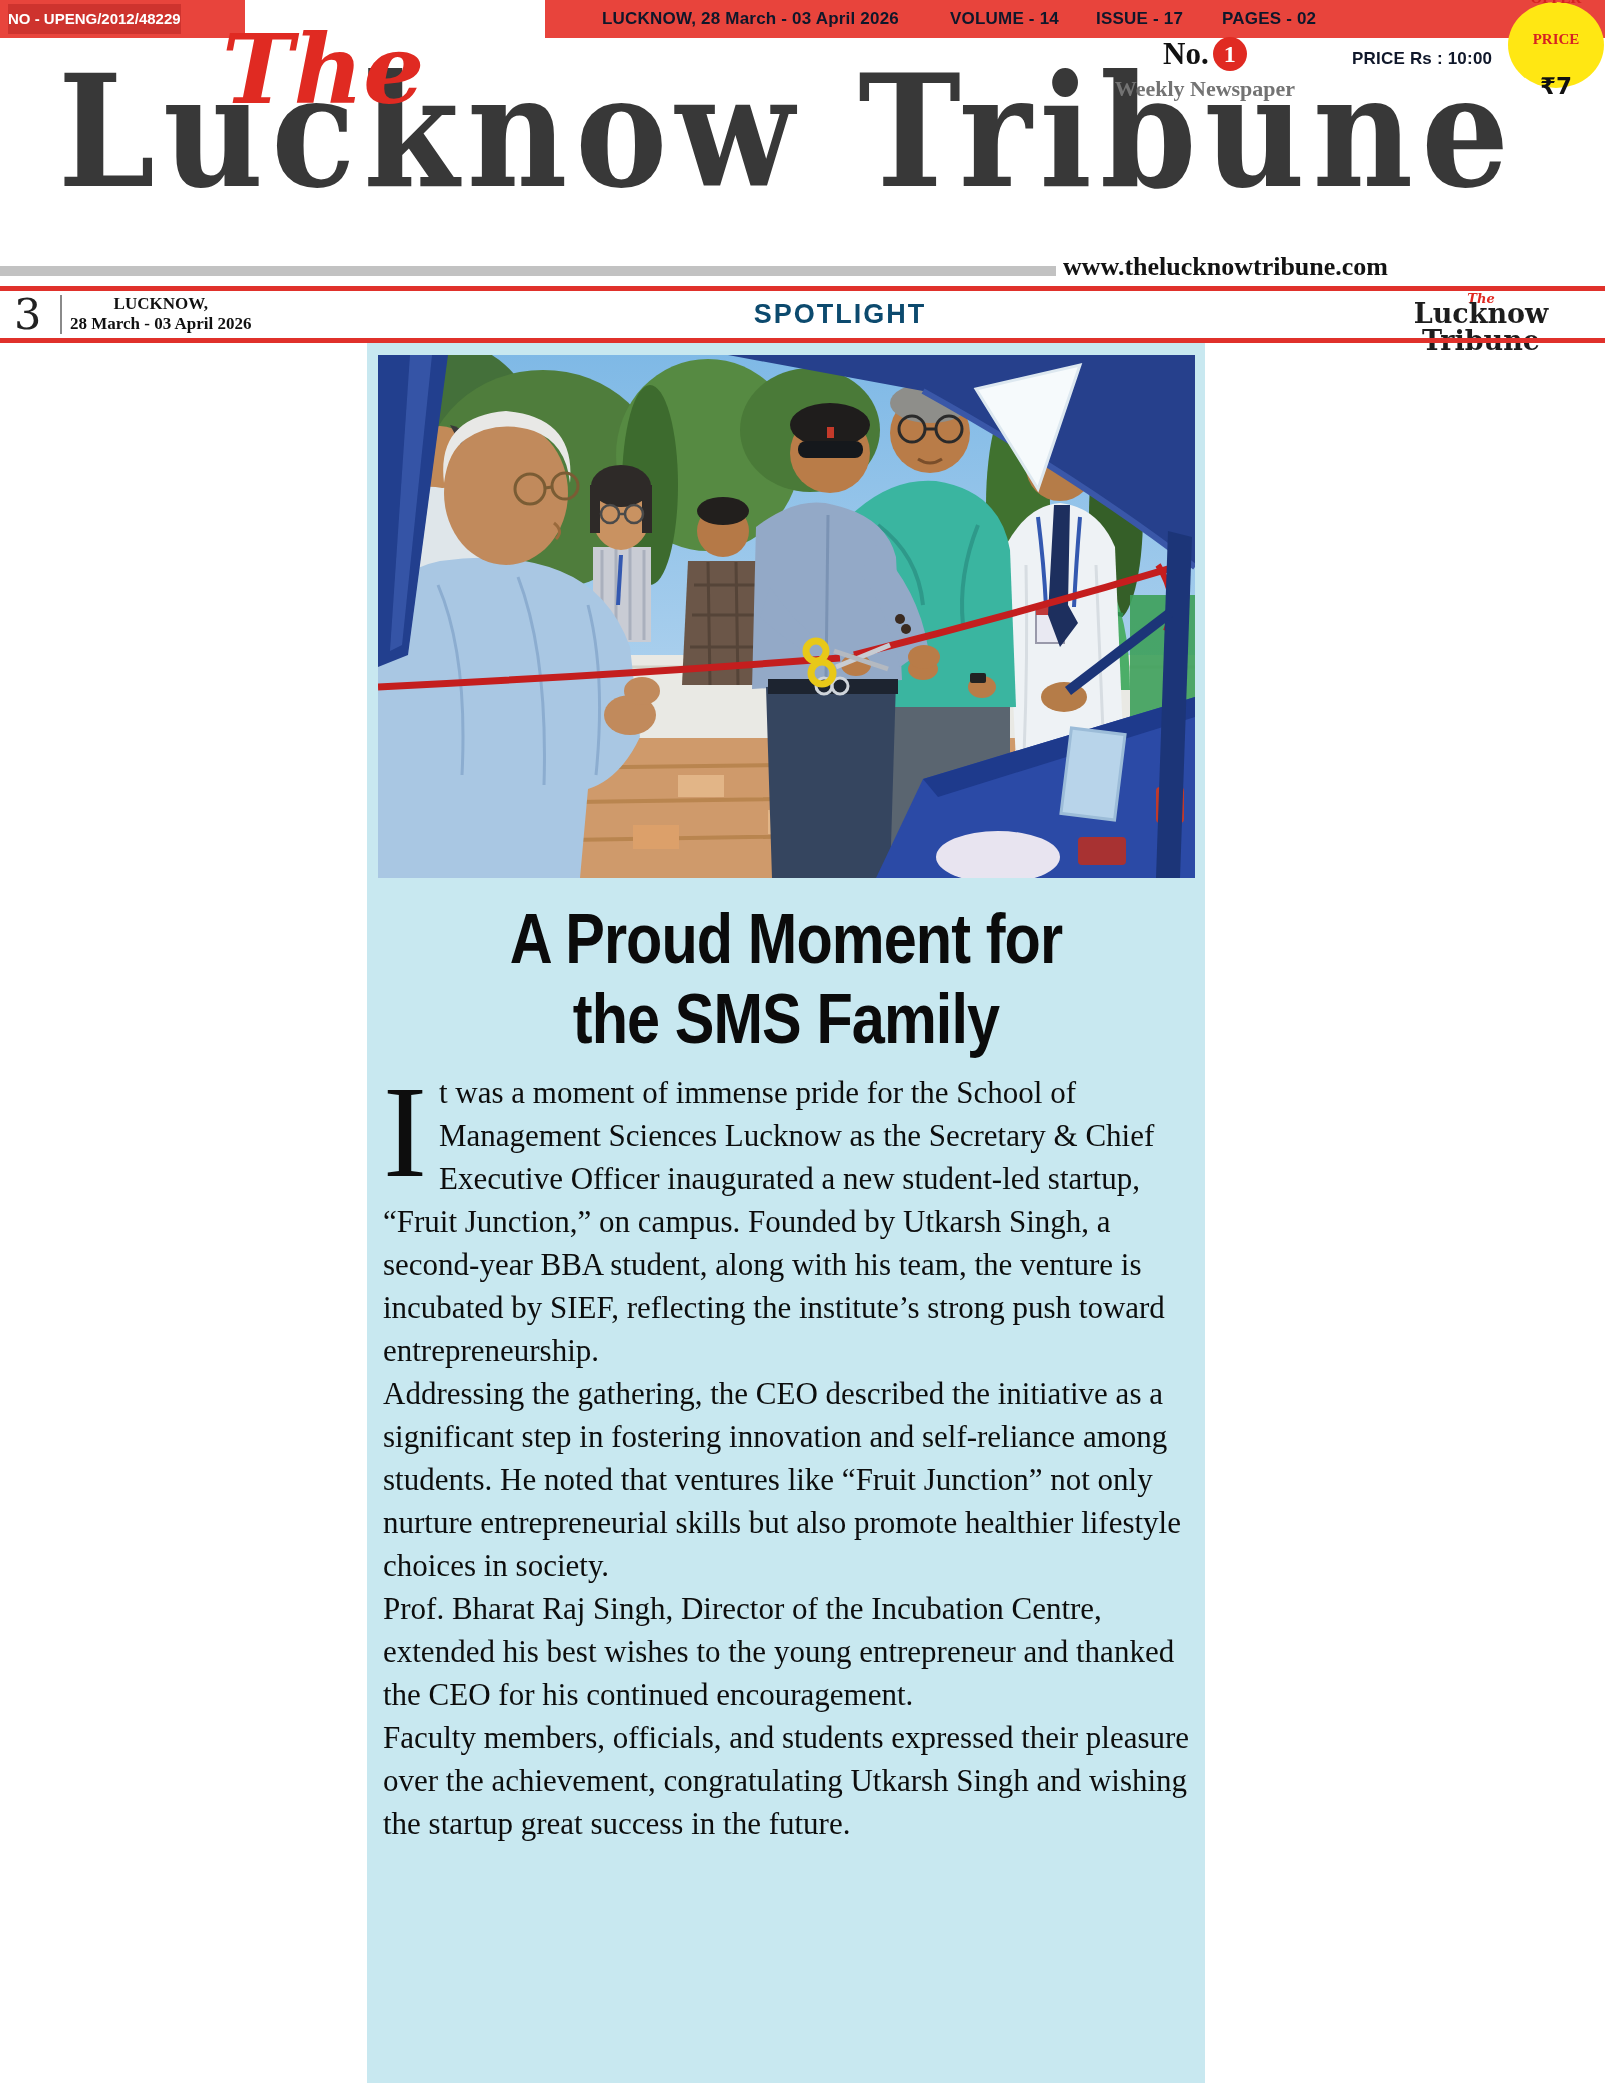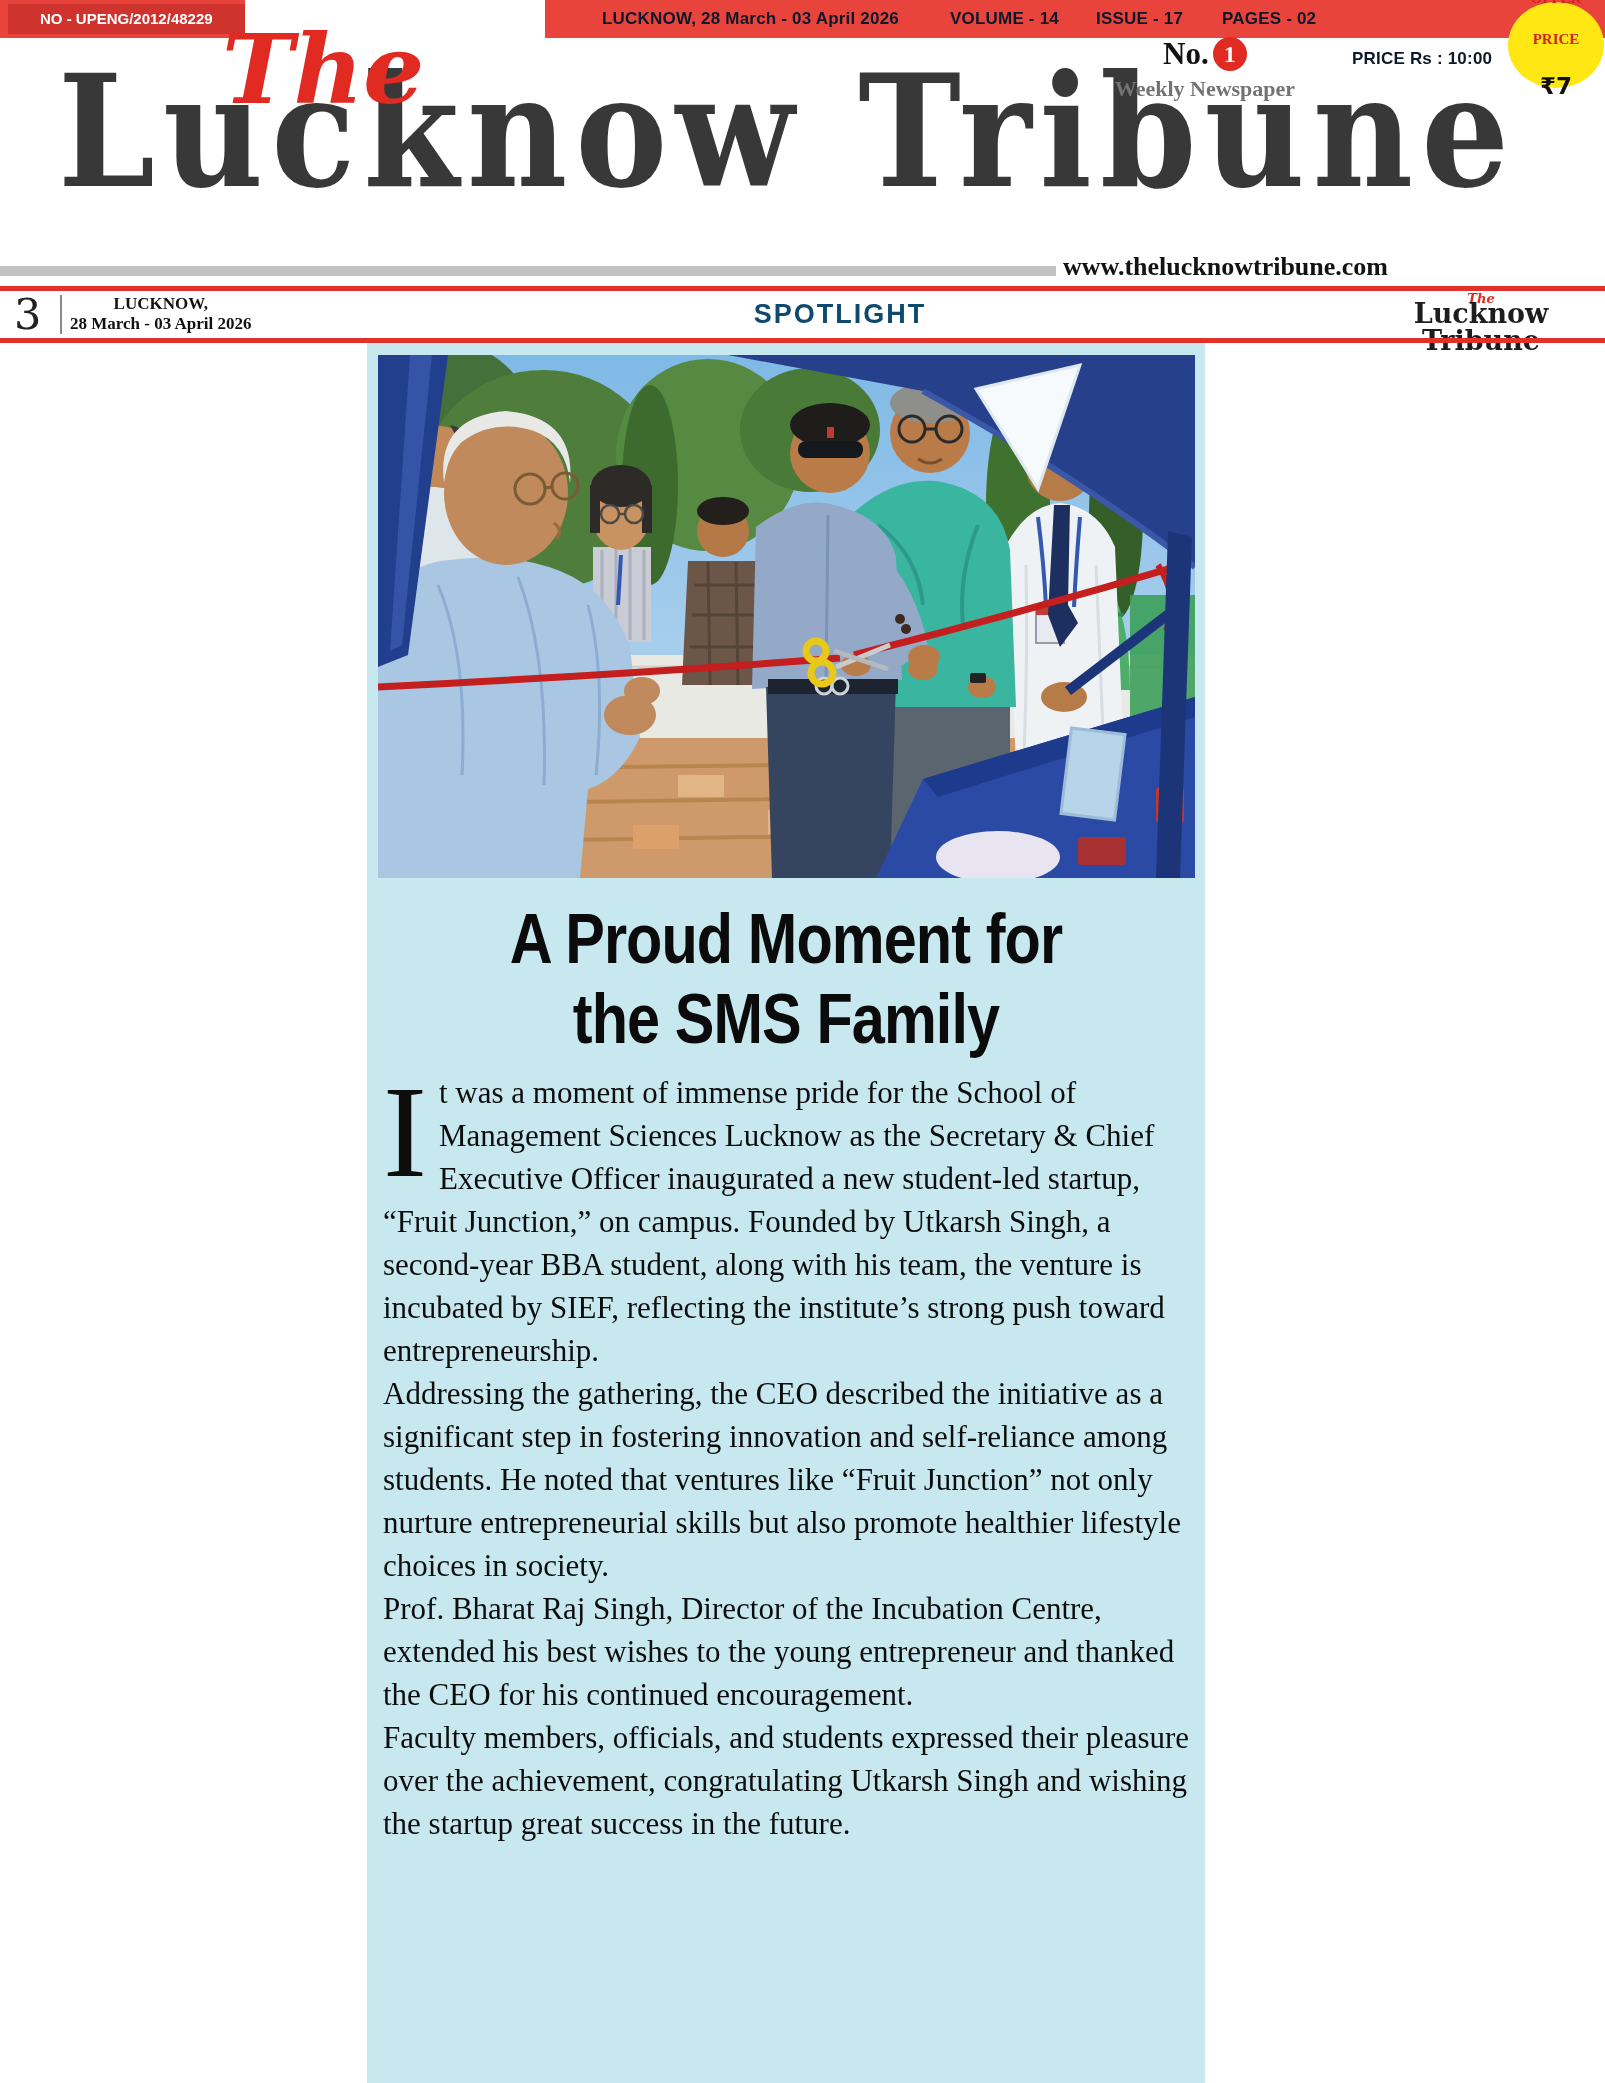--- a/index.html
+++ b/index.html
@@ -3,21 +3,21 @@
 <meta charset="utf-8">
 <style>
   html,body{margin:0;padding:0;}
   body{width:1605px;height:2083px;position:relative;background:#ffffff;overflow:hidden;
        font-family:"Liberation Sans",sans-serif;}
   .abs{position:absolute;}
 
   
   #topbar{left:0;top:0;width:1605px;height:38px;background:#e8443c;}
   #regbox{left:8px;top:4px;height:30px;background:#ce332e;color:#fff;
-          font-size:15px;font-weight:bold;line-height:30px;padding:0 32px;}
+          font-size:15px;font-weight:bold;line-height:30px;padding:0 0;}
   .bartext{top:0;height:22px;line-height:38px;color:#0f172a;font-size:17px;font-weight:bold;
            white-space:nowrap;letter-spacing:.2px;}
   #bar-date{left:602px;}
   #bar-volume{left:950px;}
   #bar-issue{left:1096px;}
   #bar-pages{left:1222px;}
   #bar-price{left:1352px;margin-top:40px;}
   #masthead-notch{left:245px;top:0;width:300px;height:38px;background:#ffffff;}
 
   

